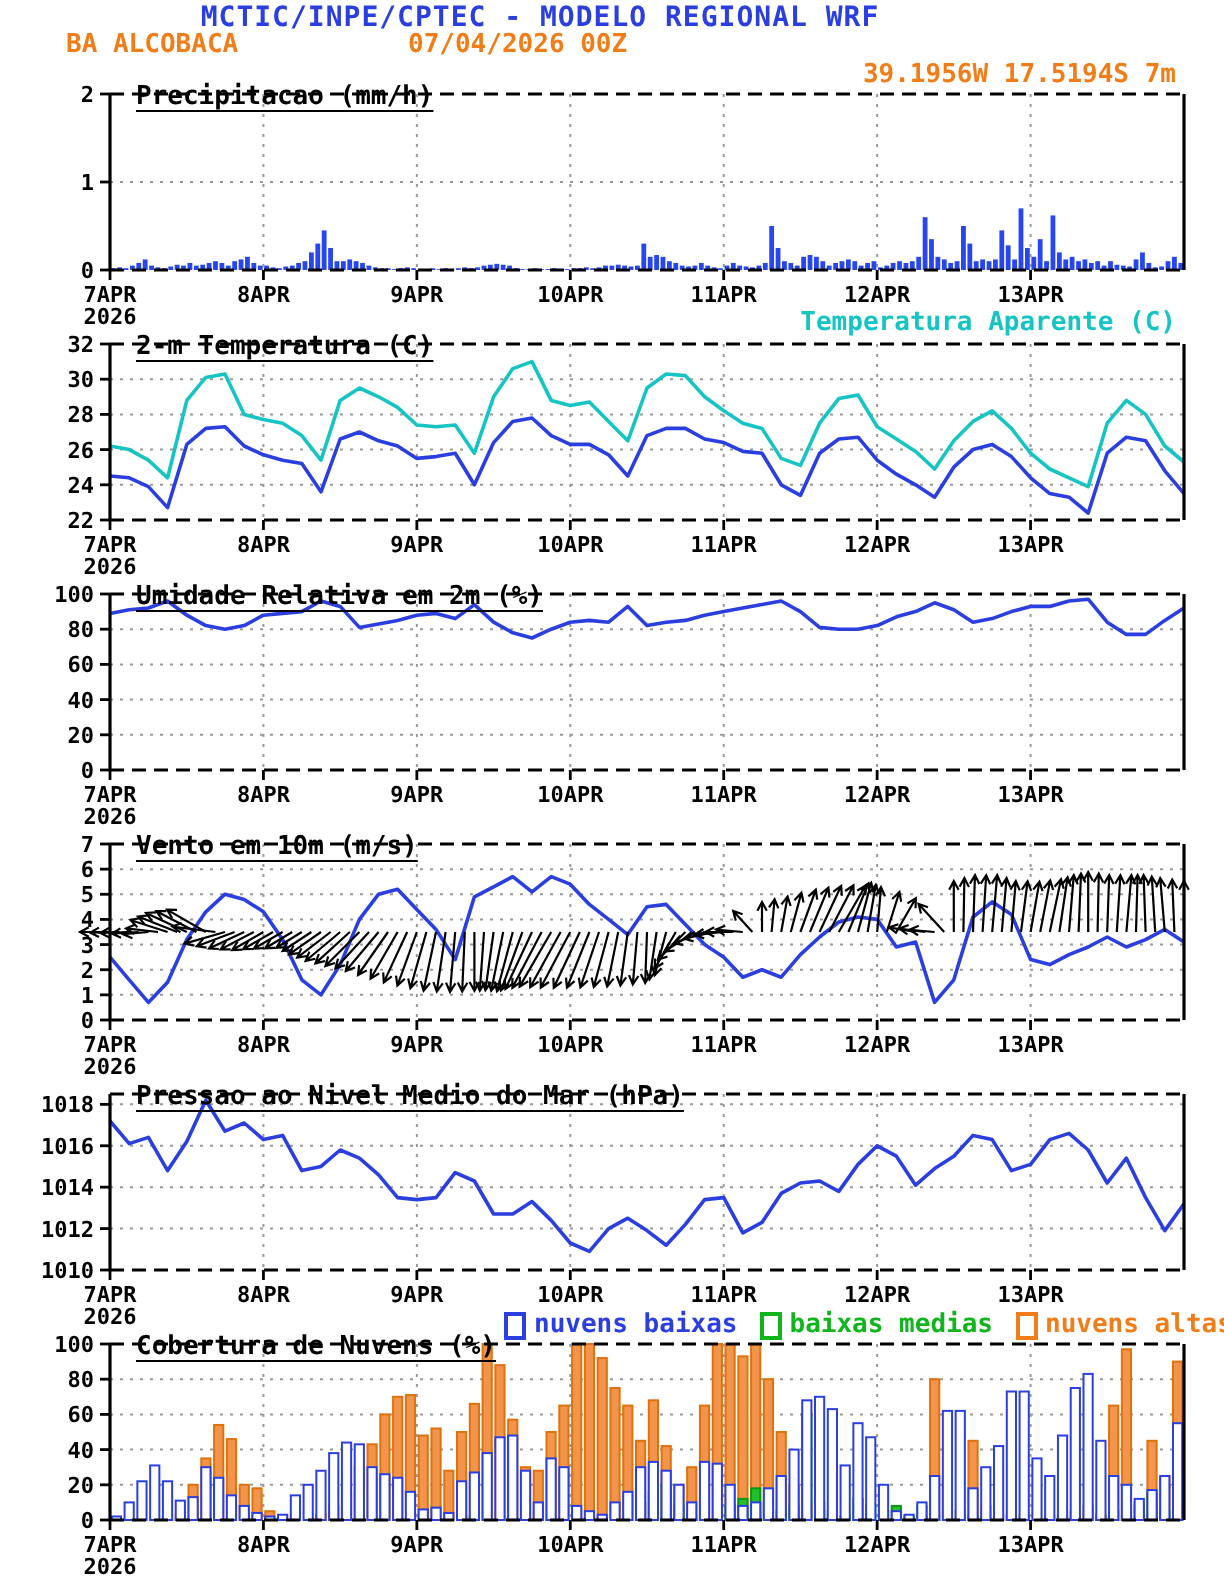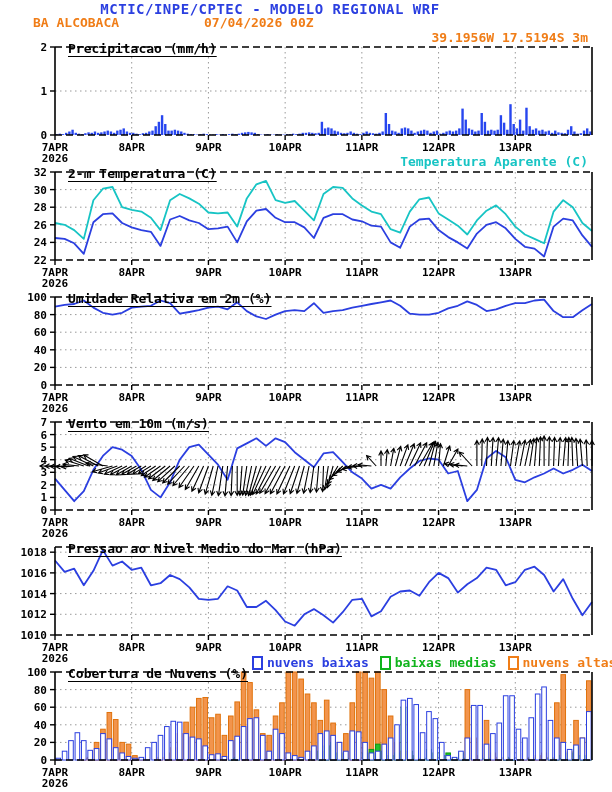--- a/index.html
+++ b/index.html
@@ -755,21 +755,21 @@
         <line x1="438.57142857142856" y1="760" x2="438.57142857142856" y2="765" stroke="#000" stroke-width="1.4"></line>
         <text x="438.57142857142856" y="776" text-anchor="middle" class="xlab">12APR</text>
         <line x1="515.2857142857142" y1="760" x2="515.2857142857142" y2="765" stroke="#000" stroke-width="1.4"></line>
         <text x="515.2857142857142" y="776" text-anchor="middle" class="xlab">13APR</text>
       </g>
     </svg>
 
   <div class="h1">MCTIC/INPE/CPTEC - MODELO REGIONAL WRF</div>
   <div class="station">BA ALCOBACA</div>
   <div class="run">07/04/2026 00Z</div>
-  <div class="loc">39.1956W 17.5194S 3m</div>
+  <div class="loc">39.1956W 17.5194S 7m</div>
 
   <div class="ptitle t0">Precipitacao (mm/h)</div>
   <div class="ptitle t1">2-m Temperatura (C)</div>
   <div class="plabel c-cyan t1">Temperatura Aparente (C)</div>
   <div class="ptitle t2">Umidade Relativa em 2m (%)</div>
   <div class="ptitle t3">Vento em 10m (m/s)</div>
   <div class="ptitle t5">Cobertura de Nuvens (%)</div>
   <div class="ptitle t4">Pressao ao Nivel Medio do Mar (hPa)</div>
 
   <div class="legend">

